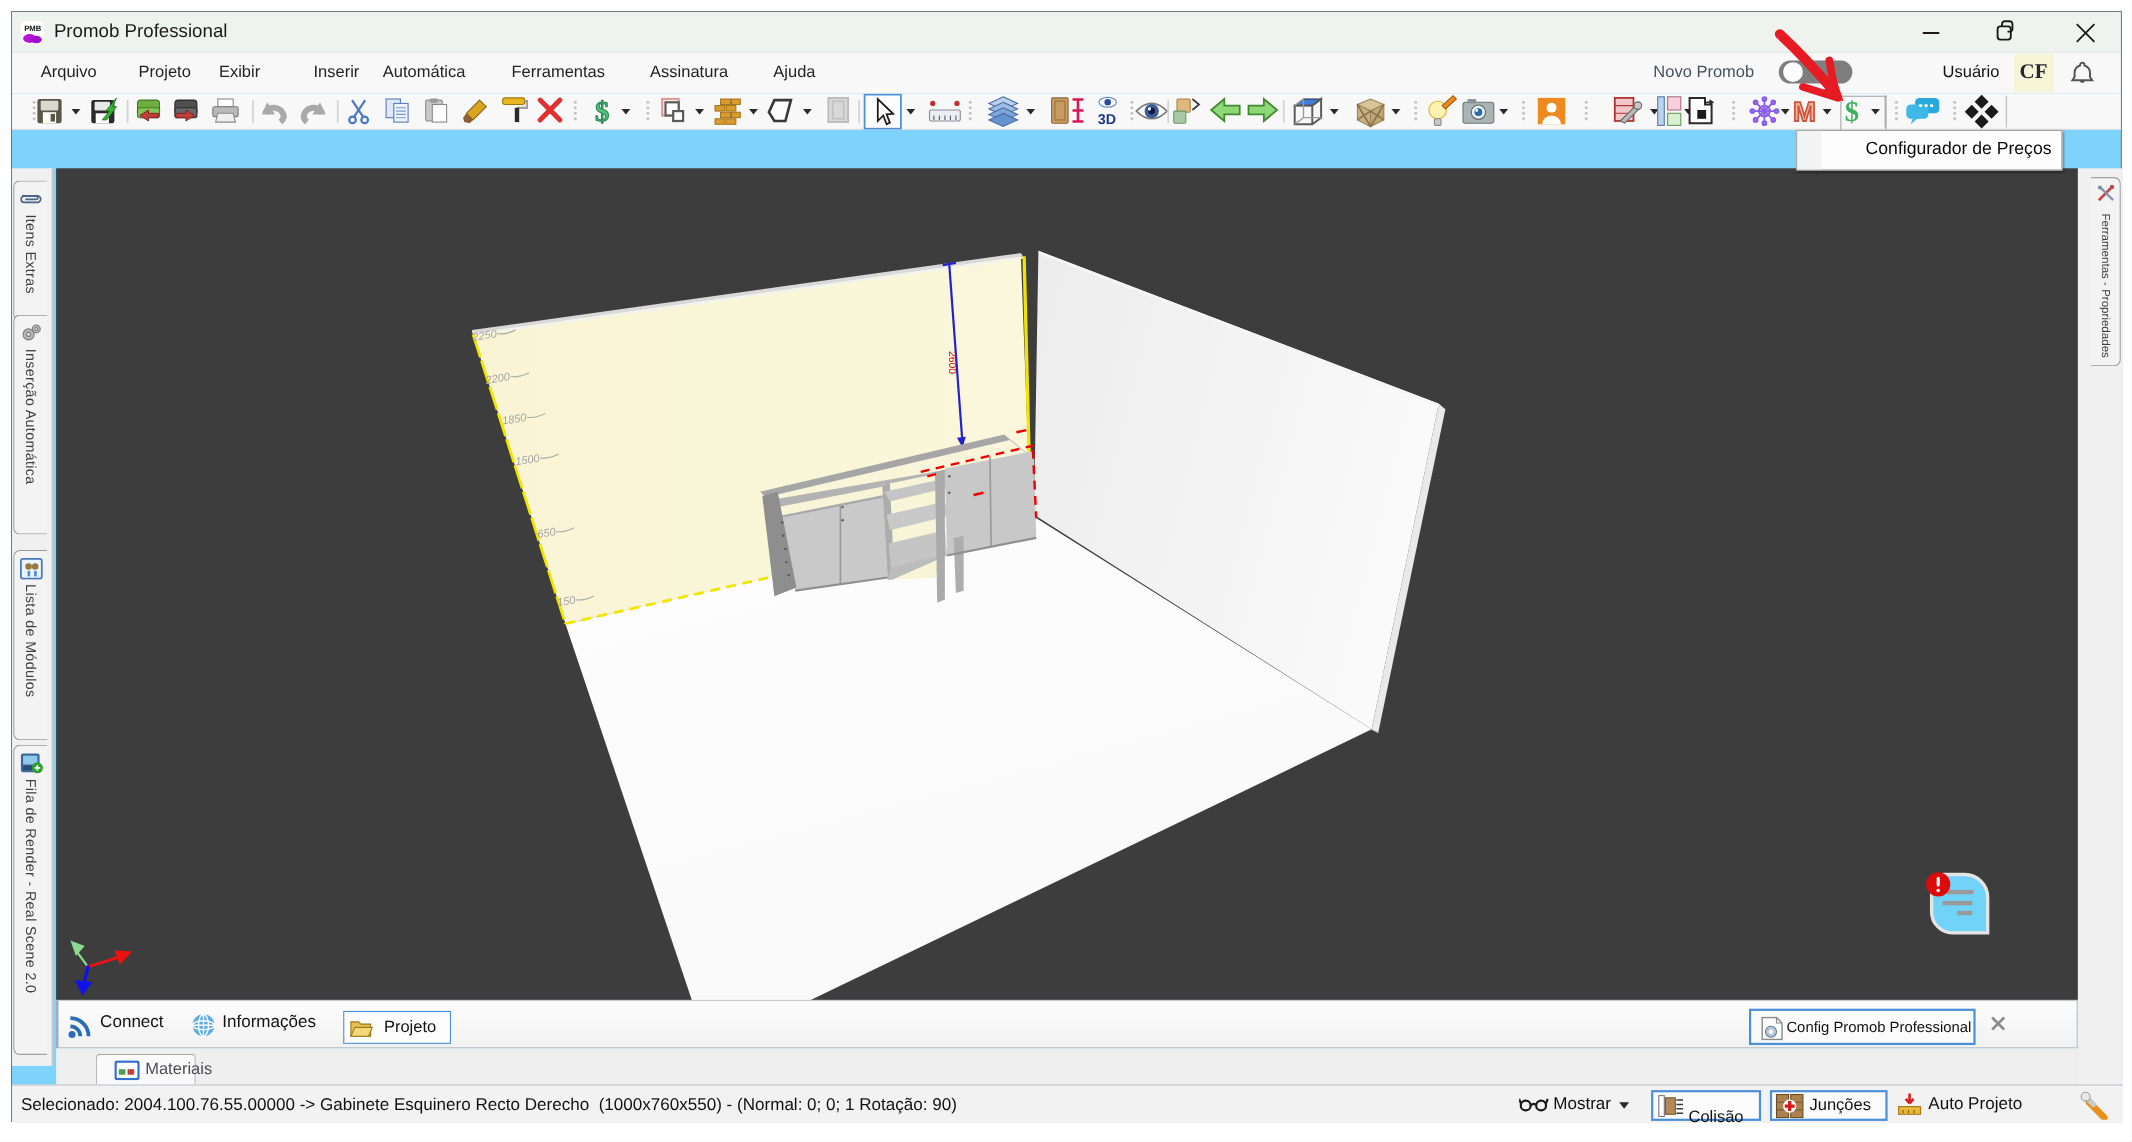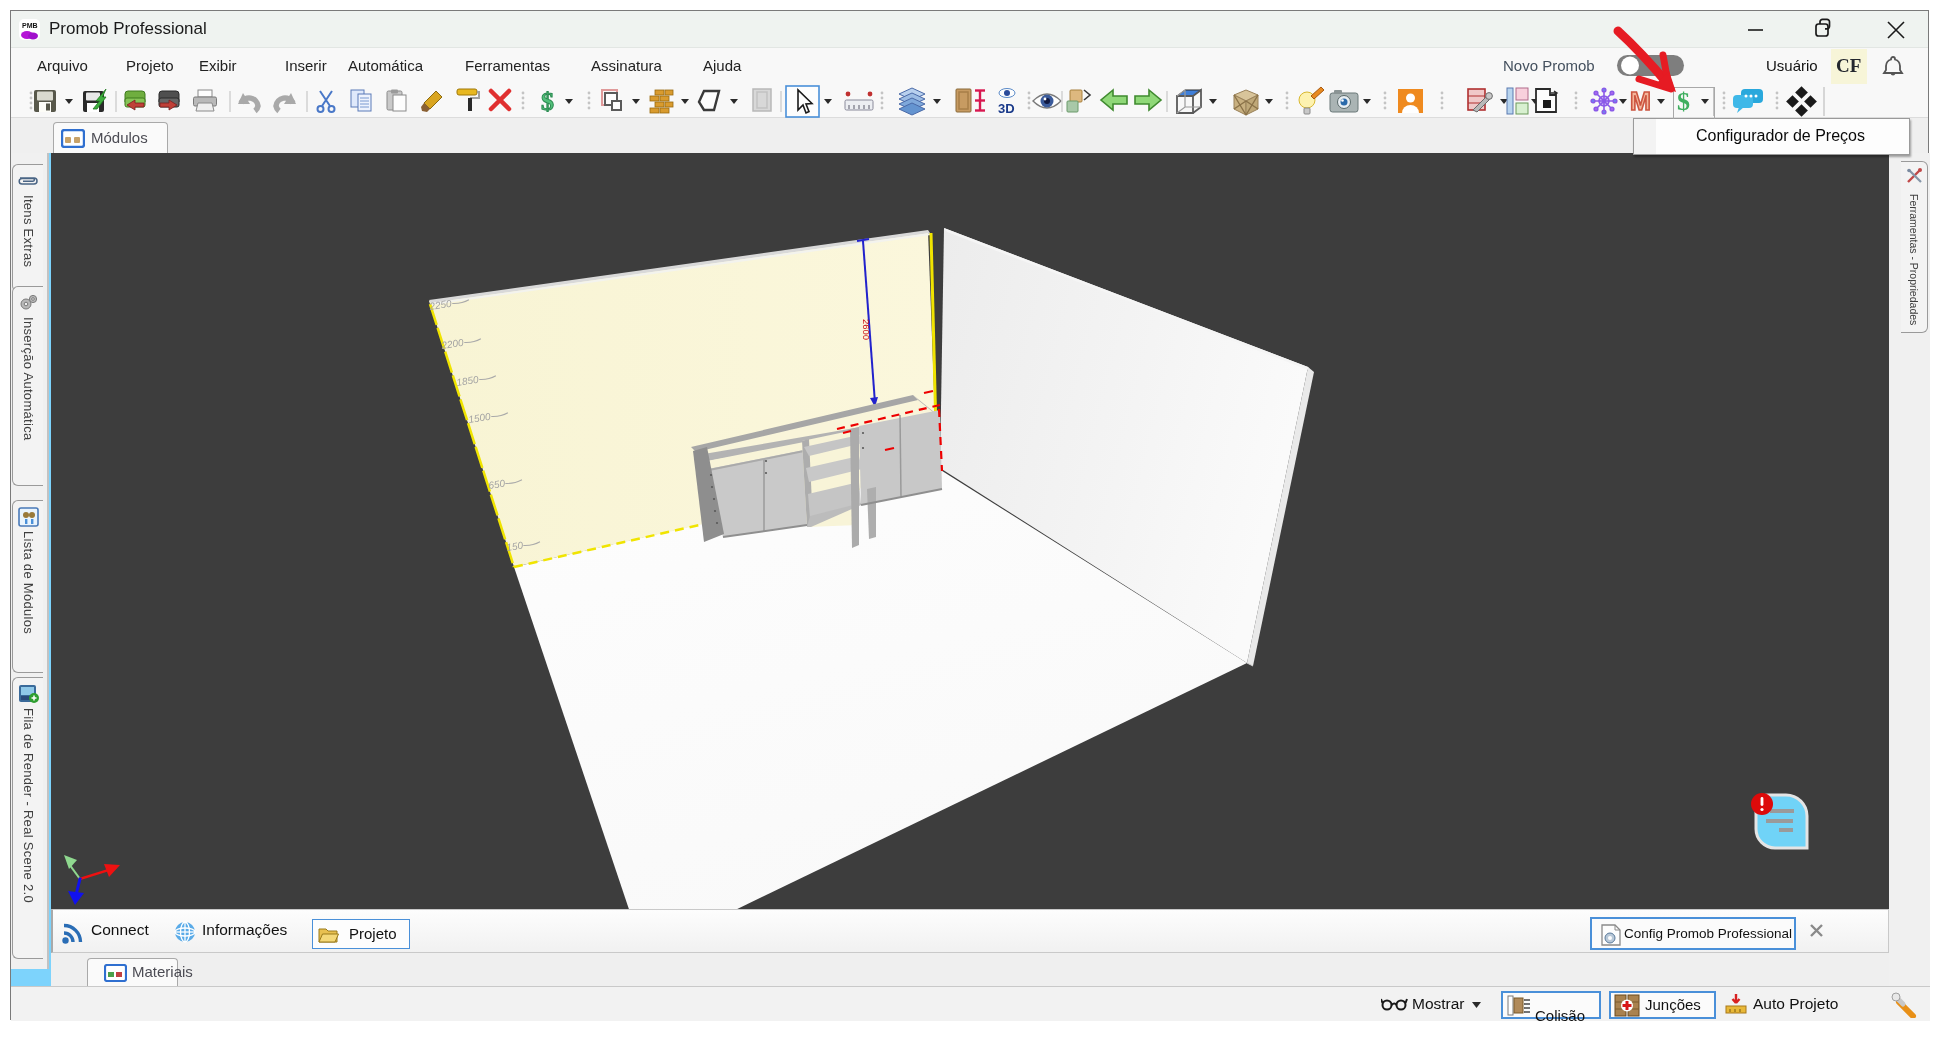--- a/index.html
+++ b/index.html
@@ -27,21 +27,21 @@
 #matstrip { position:absolute; left:40px; top:942px; width:1838px; height:33px; background:#efefef; }
 #tab-mat { position:absolute; left:36px; top:5px; width:91px; height:28px; background:#fafafa; border:1px solid #a9a9a9; border-bottom:none; border-radius:4px 4px 0 0; }
 #tab-mat span { position:absolute; left:44px; top:4px; font-size:15px; color:#4c4c54; }
 #statusbar { position:absolute; left:0; top:975px; width:1919px; height:35px; background:#f2f2f2; border-top:1px solid #c9c9c9; }
 #statusbar .stxt { position:absolute; left:8px; top:9px; font-size:15.5px; color:#111; }
 .sbtn { position:absolute; top:4px; height:28px; border:2px solid #4a90d9; background:#fbfbfb; font-size:15px; color:#111; }
 #cfgbtn { position:absolute; left:1537px; top:7px; width:206px; height:33px; white-space:nowrap; border:2px solid #4a90d9; background:#fbfbfb; }
 #cfgbtn span { position:absolute; left:32px; top:7px; font-size:15px; color:#111; }
 #projbtn { position:absolute; left:259px; top:9px; width:98px; height:30px; border:1px solid #4a90d9; background:#fdfdfd; }
 #projbtn span { position:absolute; left:36px; top:5px; font-size:15px; color:#111; }
-#dropdown { position:absolute; left:1622px; top:107px; width:277px; height:37px; background:#fdfdfd; border:1px solid #9a9a9a; box-shadow:1px 2px 2px rgba(0,0,0,0.35);padding-left:16px; }
+#dropdown { position:absolute; left:1622px; top:107px; width:242px; height:37px; background:#fdfdfd; border:1px solid #9a9a9a; box-shadow:1px 2px 2px rgba(0,0,0,0.35);padding-left:16px; }
 #dropdown span { position:absolute; left:62px; top:8px; font-size:16px; color:#0a0a0a; }
 #dolbox { position:absolute; left:1662px; top:76px; width:42px; height:32px; background:transparent; border:1px solid #a8a8a8; border-bottom:none; }
 </style>
 </head>
 <body>
 <div id="win">
 <div id="titlebar">
  <div id="title-ico">
   <svg width="21" height="21">
           <text x="3" y="9" font-size="7" font-weight="bold" fill="#111" font-family="Liberation Sans">PMB</text>
@@ -400,30 +400,20 @@
         </g>
 <g transform="translate(1777,3)" fill="#1a1a1a">
 <rect x="9" y="0" width="9" height="9" transform="rotate(45 13.5 4.5)"></rect>
 <rect x="0" y="9" width="9" height="9" transform="rotate(45 4.5 13.5)"></rect>
 <rect x="18" y="9" width="9" height="9" transform="rotate(45 22.5 13.5)"></rect>
 <rect x="9" y="18" width="9" height="9" transform="rotate(45 13.5 22.5)"></rect>
 </g>
 <line x1="1813" y1="2" x2="1813" y2="31" stroke="#c0c0c0" stroke-width="1.2"></line>
 </svg>
     </div>
-<div id="tabstrip">
- <div id="tab-mod">
-  <svg style="position:absolute;left:7px;top:6px" width="24" height="19">
-          <rect x="1" y="1" width="22" height="17" rx="2.5" fill="#fff" stroke="#2f6fd0" stroke-width="2.4"></rect>
-          <rect x="4" y="8" width="6" height="6" rx="1" fill="#c8a268"></rect>
-          <rect x="13" y="8" width="6" height="6" rx="1" fill="#c8a268"></rect>
-        </svg>
-  <span>Módulos</span>
- </div>
-</div>
 <div id="leftcol">
       <div class="vtab" style="top:11px;height:128px">
         <svg width="24" height="20">
           <g fill="none" stroke="#4a6585" stroke-width="1.5">
             <path d="M3 7 h14 a3 3 0 0 1 0 6 h-12 a2.8 2.8 0 0 1 0 -5.6 h11 a1.4 1.4 0 0 1 0 2.8 h-10"></path>
           </g>
         </svg>
         <span style="font-size:13px">Itens Extras</span>
       </div>
 <div class="vtab" style="top:133px;height:200px">
@@ -632,20 +622,21 @@
  <div id="tab-mat">
   <svg style="position:absolute;left:16px;top:5px" width="23" height="18">
           <rect x="1" y="1" width="21" height="16" rx="2" fill="#fff" stroke="#2f6fd0" stroke-width="2.2"></rect>
           <rect x="4" y="8" width="6" height="5" fill="#4aa04a"></rect>
           <rect x="12" y="8" width="6" height="5" fill="#c04040"></rect>
         </svg>
   <span>Materiais</span>
  </div>
 </div>
 <div id="statusbar">
+      <span class="stxt">Selecionado: 2004.100.76.55.00000 -&gt; Gabinete Esquinero Recto Derecho&nbsp;&nbsp;(1000x760x550) - (Normal: 0; 0; 1 Rotação: 90)</span>
 <svg style="position:absolute;left:1370px;top:8px" width="28" height="18">
         <g fill="none" stroke="#1a1a1a" stroke-width="2">
           <circle cx="6" cy="10" r="4.5"></circle>
           <circle cx="20" cy="10" r="4.5"></circle>
           <path d="M10.5 10 q3 -3 5 0 M1.5 8 l-1.5 -4 M24.5 8 l1.5 -4"></path>
         </g>
       </svg>
 <span style="position:absolute;left:1401px;top:8px;font-size:15.5px;color:#111">Mostrar</span>
 <svg style="position:absolute;left:1460px;top:13px" width="12" height="10">
         <path d="M1 2 L10 2 L5.5 8 Z" fill="#2a2a2a"></path>

